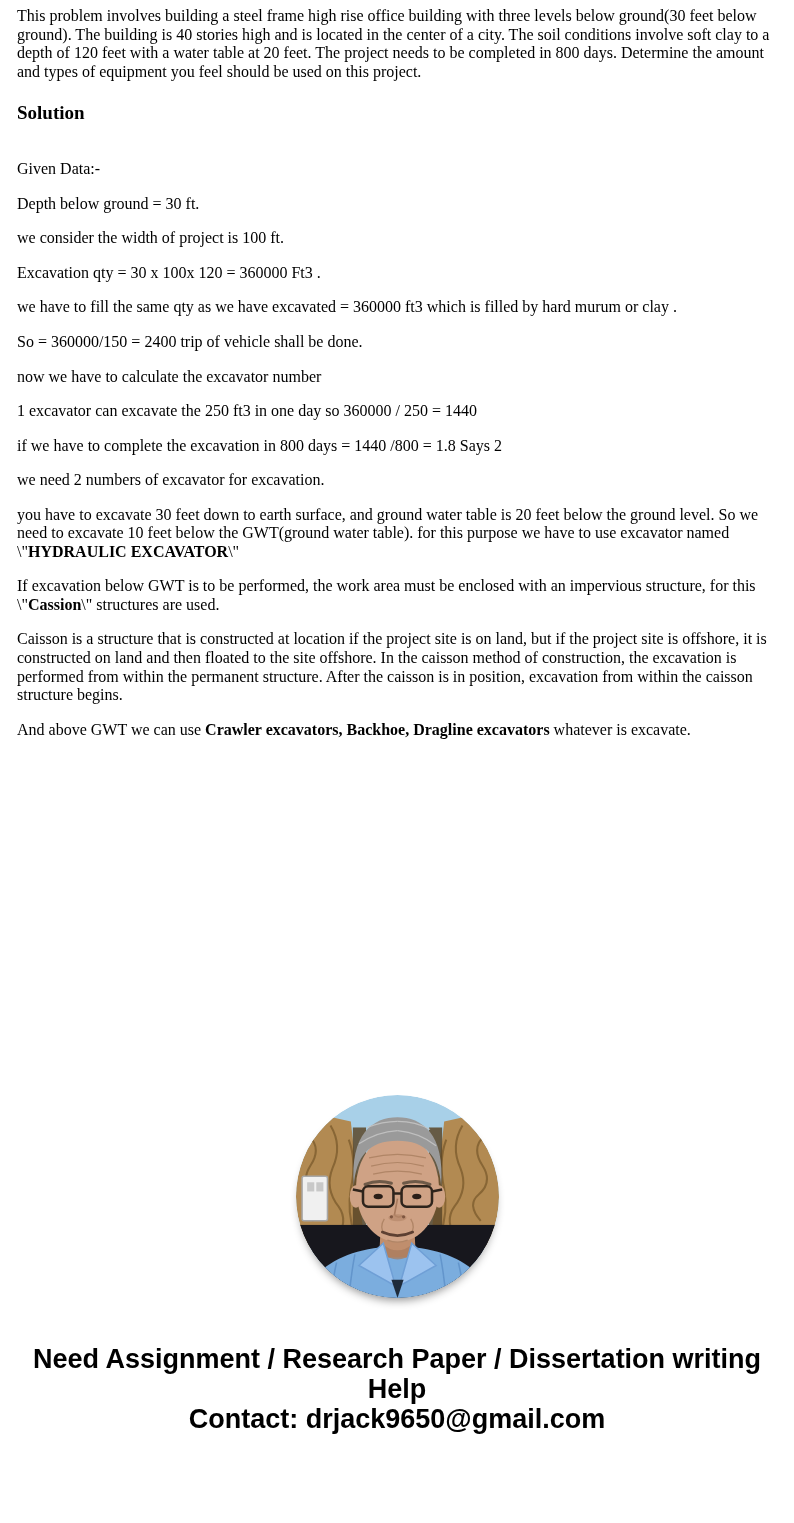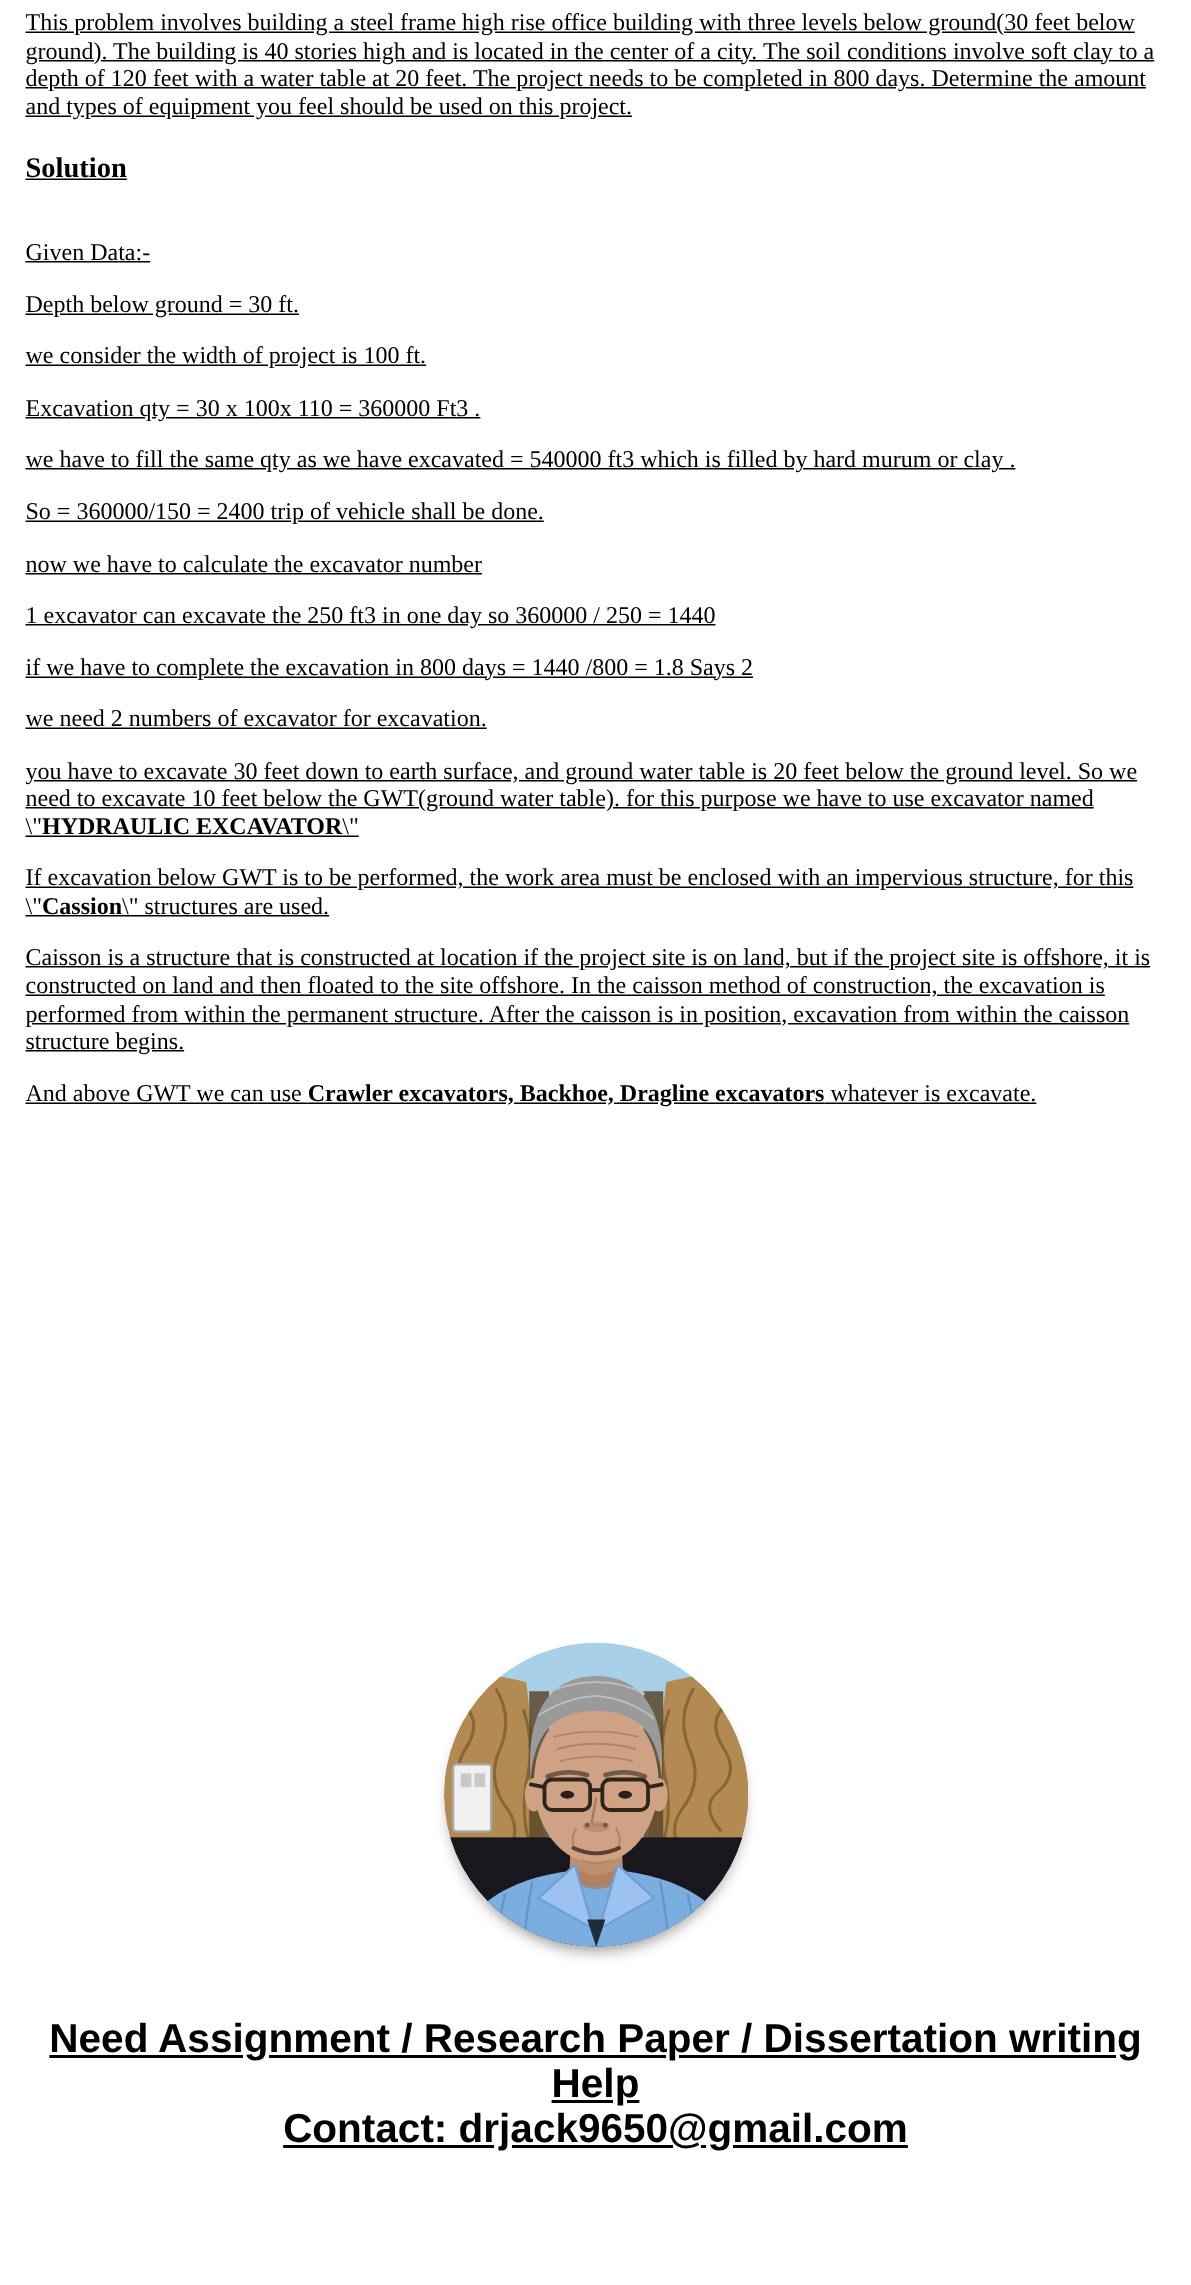--- a/index.html
+++ b/index.html
@@ -9,21 +9,20 @@
     font-family: "Liberation Serif", "DejaVu Serif", serif;
     font-size: 16px;
     line-height: 1.16;
   }
   .page {
     width: 776px;
     margin: 0 auto;
     padding: 7px 8px 12px 8px;
     box-sizing: border-box;
     min-height: 1523px;
-    text-decoration: underline;
   }
   .doc p { margin: 16px 0; }
   .doc p.first { margin-top: 0; }
   h3.solution-heading {
     font-size: 19px;
     font-weight: bold;
     margin: 21px 0 36px 0;
   }
   .spacer { height: 340px; }
   .avatar-wrap {
@@ -53,22 +52,22 @@
 <div class="page">
 
   <main class="doc">
     <p class="first"><span>This problem involves building a steel frame high rise office building with three levels below ground(30 feet below ground). The building is 40 stories high and is located in the center of a city. The soil conditions involve soft clay to a depth of 120 feet with a water table at 20 feet. The project needs to be completed in 800 days. Determine the amount and types of equipment you feel should be used on this project.</span></p>
 
     <h3 class="solution-heading">Solution</h3>
 
     <p><span>Given Data:-</span></p>
     <p><span>Depth below ground = 30 ft.</span></p>
     <p><span>we consider the width of project is 100 ft.</span></p>
-    <p><span>Excavation qty = 30 x 100x 110 = 360000 Ft3 .</span></p>
-    <p><span>we have to fill the same qty as we have excavated = 540000 ft3 which is filled by hard murum or clay .</span></p>
+    <p><span>Excavation qty = 30 x 100x 120 = 360000 Ft3 .</span></p>
+    <p><span>we have to fill the same qty as we have excavated = 360000 ft3 which is filled by hard murum or clay .</span></p>
     <p><span>So = 360000/150 = 2400 trip of vehicle shall be done.</span></p>
     <p><span>now we have to calculate the excavator number</span></p>
     <p><span>1 excavator can excavate the 250 ft3 in one day so 360000 / 250 = 1440</span></p>
     <p><span>if we have to complete the excavation in 800 days = 1440 /800 = 1.8 Says 2</span></p>
     <p><span>we need 2 numbers of excavator for excavation.</span></p>
     <p><span>you have to excavate 30 feet down to earth surface, and ground water table is 20 feet below the ground level. So we need to excavate 10 feet below the GWT(ground water table). for this purpose we have to use excavator named \"</span><strong>HYDRAULIC EXCAVATOR</strong><span>\"</span></p>
     <p><span>If excavation below GWT is to be performed, the work area must be enclosed with an impervious structure, for this \"</span><strong>Cassion</strong><span>\" structures are used.</span></p>
     <p><span>Caisson is a structure that is constructed at location if the project site is on land, but if the project site is offshore, it is constructed on land and then floated to the site offshore. In the caisson method of construction, the excavation is performed from within the permanent structure. After the caisson is in position, excavation from within the caisson structure begins.</span></p>
     <p><span>And above GWT we can use </span><strong>Crawler excavators, Backhoe, Dragline excavators</strong><span> whatever is excavate.</span></p>
   </main>

